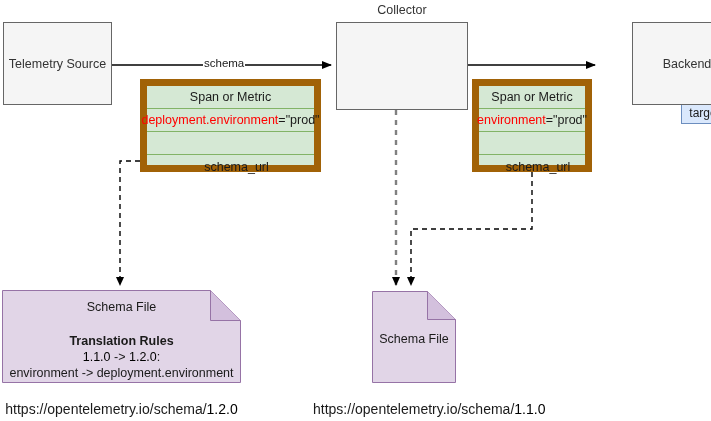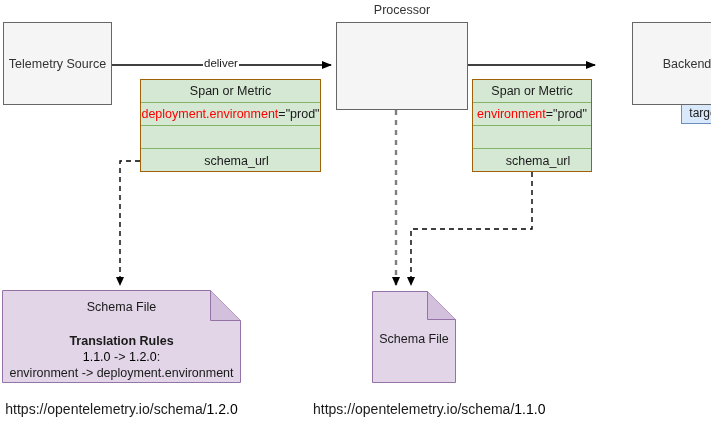--- a/index.html
+++ b/index.html
@@ -77,21 +77,21 @@
     padding: 0 2px;
   }
   #proc-target {
     height: 22px;
   }
 
   
   .green-table {
     position: absolute;
     box-sizing: border-box;
-    border: 1px solid #a16207;
+    border: 7px solid #a16207;
     background: #d5e8d4;
   }
   .green-row {
     box-sizing: border-box;
     height: 23px;
     border-bottom: 1px solid #82b366;
     display: flex;
     align-items: center;
     justify-content: center;
     font-size: 12.5px;
@@ -176,23 +176,23 @@
 
     <g>
       <path d="M532,172 L532,229 L411,229 L411,285" fill="none" stroke="#000000" stroke-width="1.4" stroke-dasharray="5,4" marker-end="url(#arrowDashBlack)"></path>
     </g>
   </svg>
 
   <div class="box plain-box" id="telemetry-source" style="left:3px; top:22px; width:109px; height:83px;align-items:center;">
     <span>Telemetry Source</span>
   </div>
 
-  <div class="edge-label" style="left:203px; top:57px;">deliver</div>
-
-  <div id="collector-label">Processor</div>
+  <div class="edge-label" style="left:203px; top:57px;">schema</div>
+
+  <div id="collector-label">Collector</div>
   <div class="box" id="collector-box">
     <div class="box" id="processor-box">
       <div class="proc-row" id="proc-title">Schema Transform Processor</div>
       <div class="proc-row" id="proc-target">target_schema_url</div>
     </div>
   </div>
 
   <div class="box plain-box" id="backend" style="left:632px; top:22px; width:110px; height:83px;">
     <span>Backend</span>
   </div>

